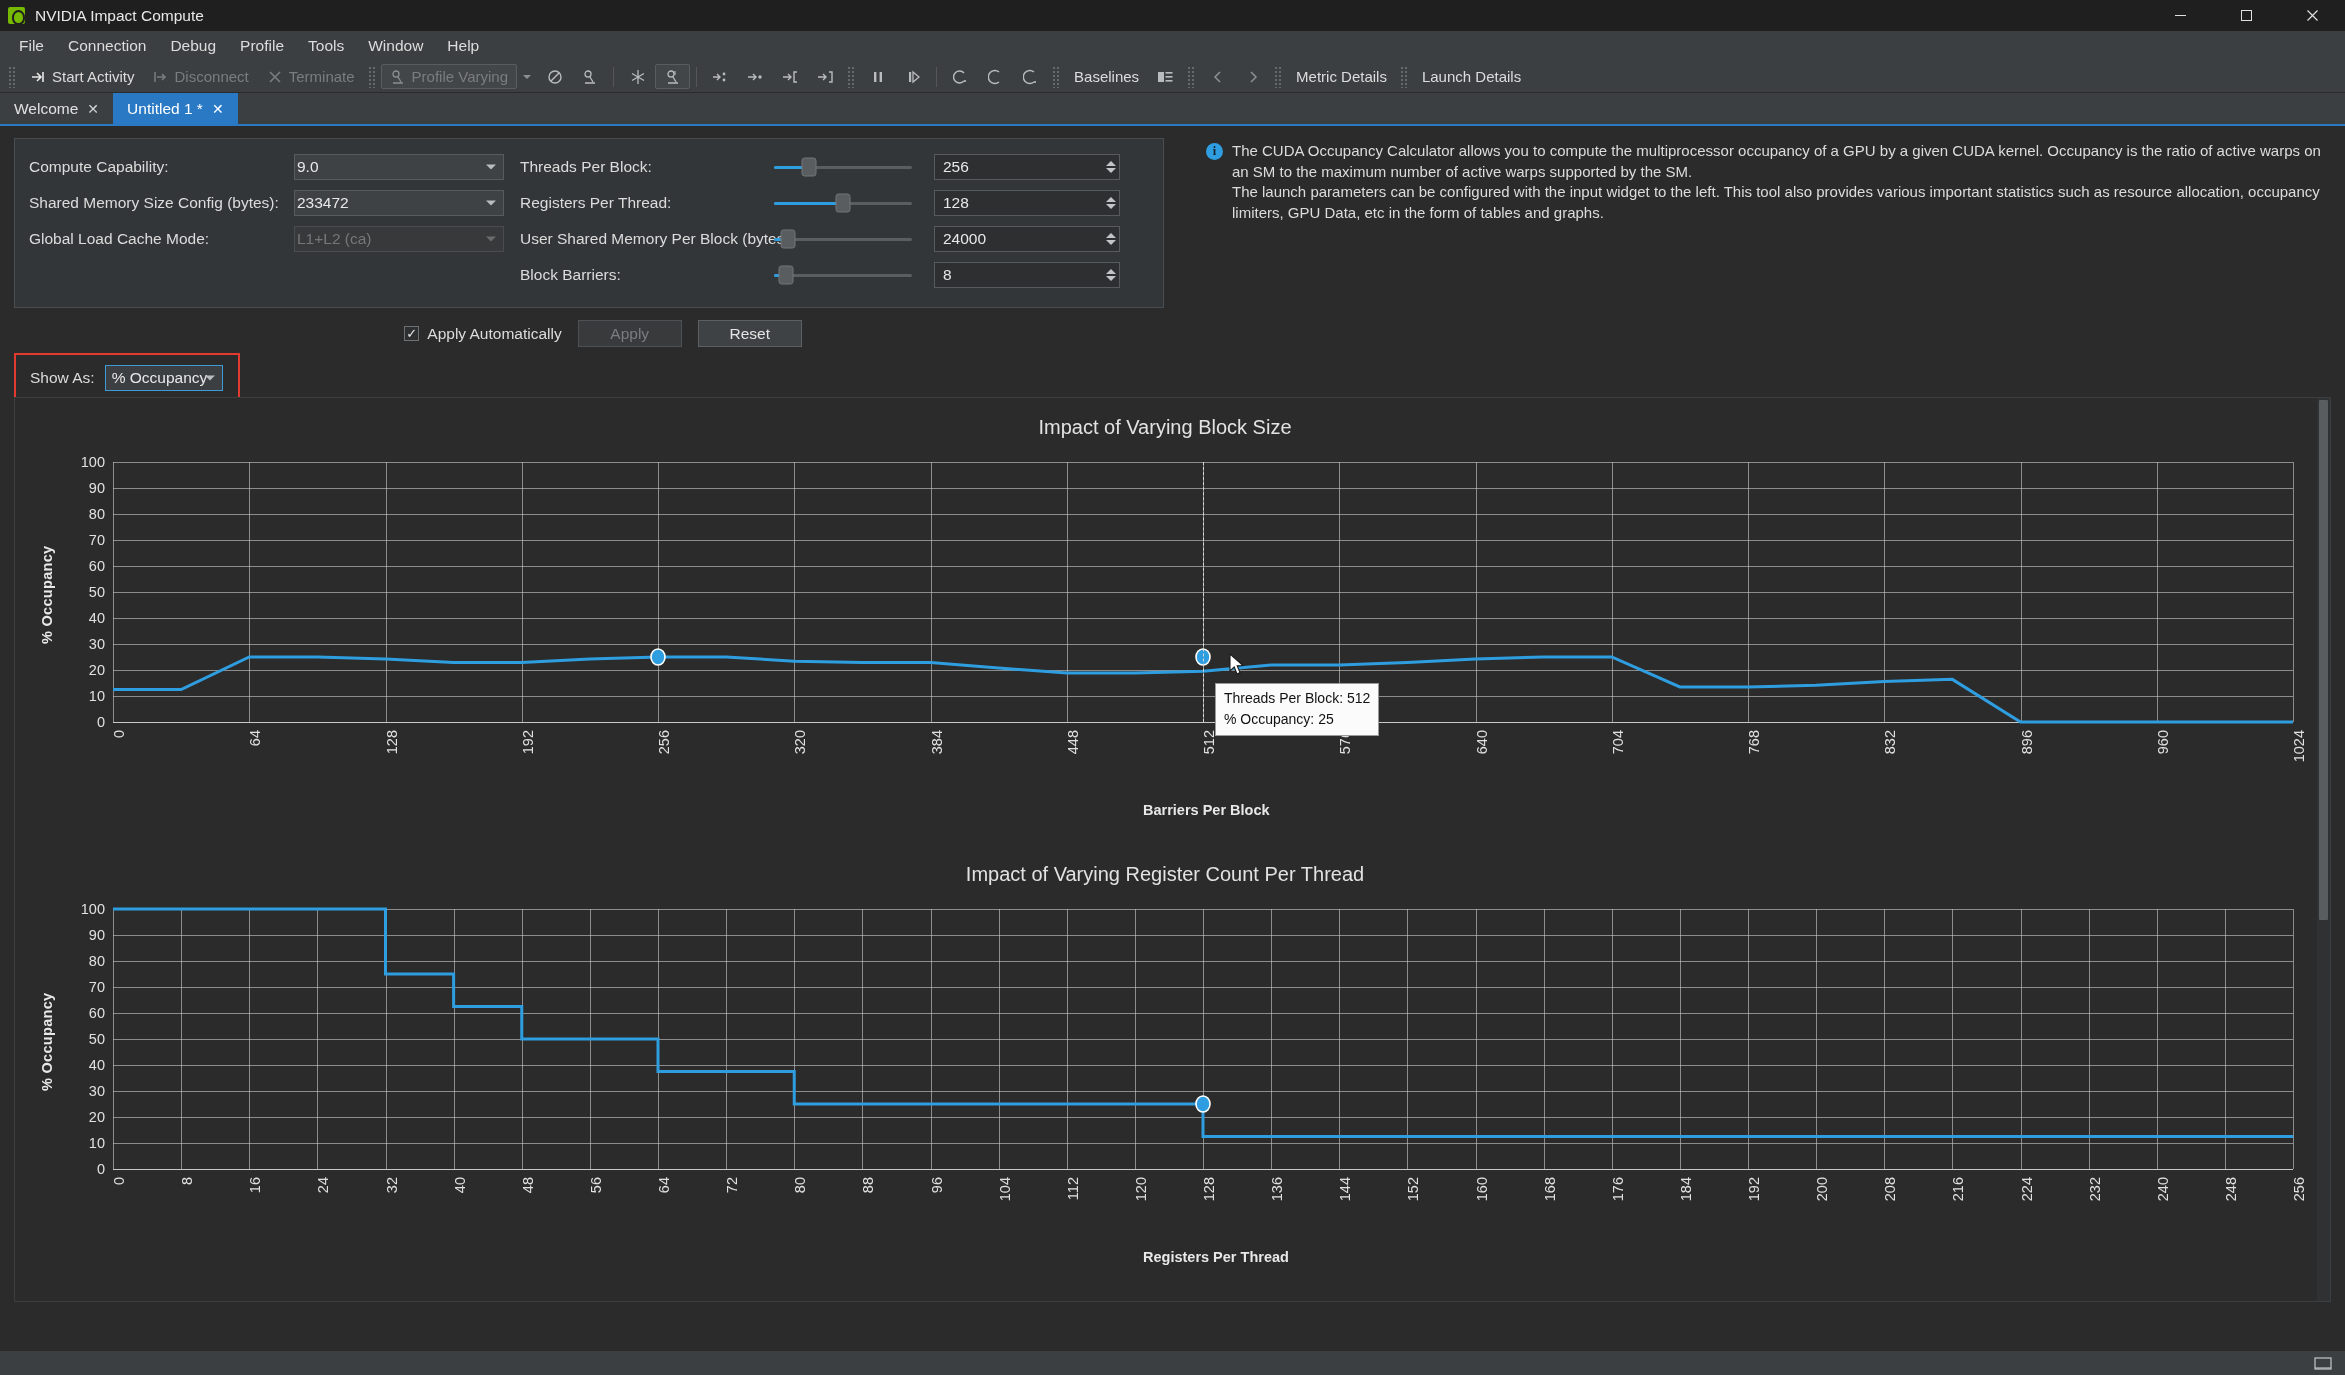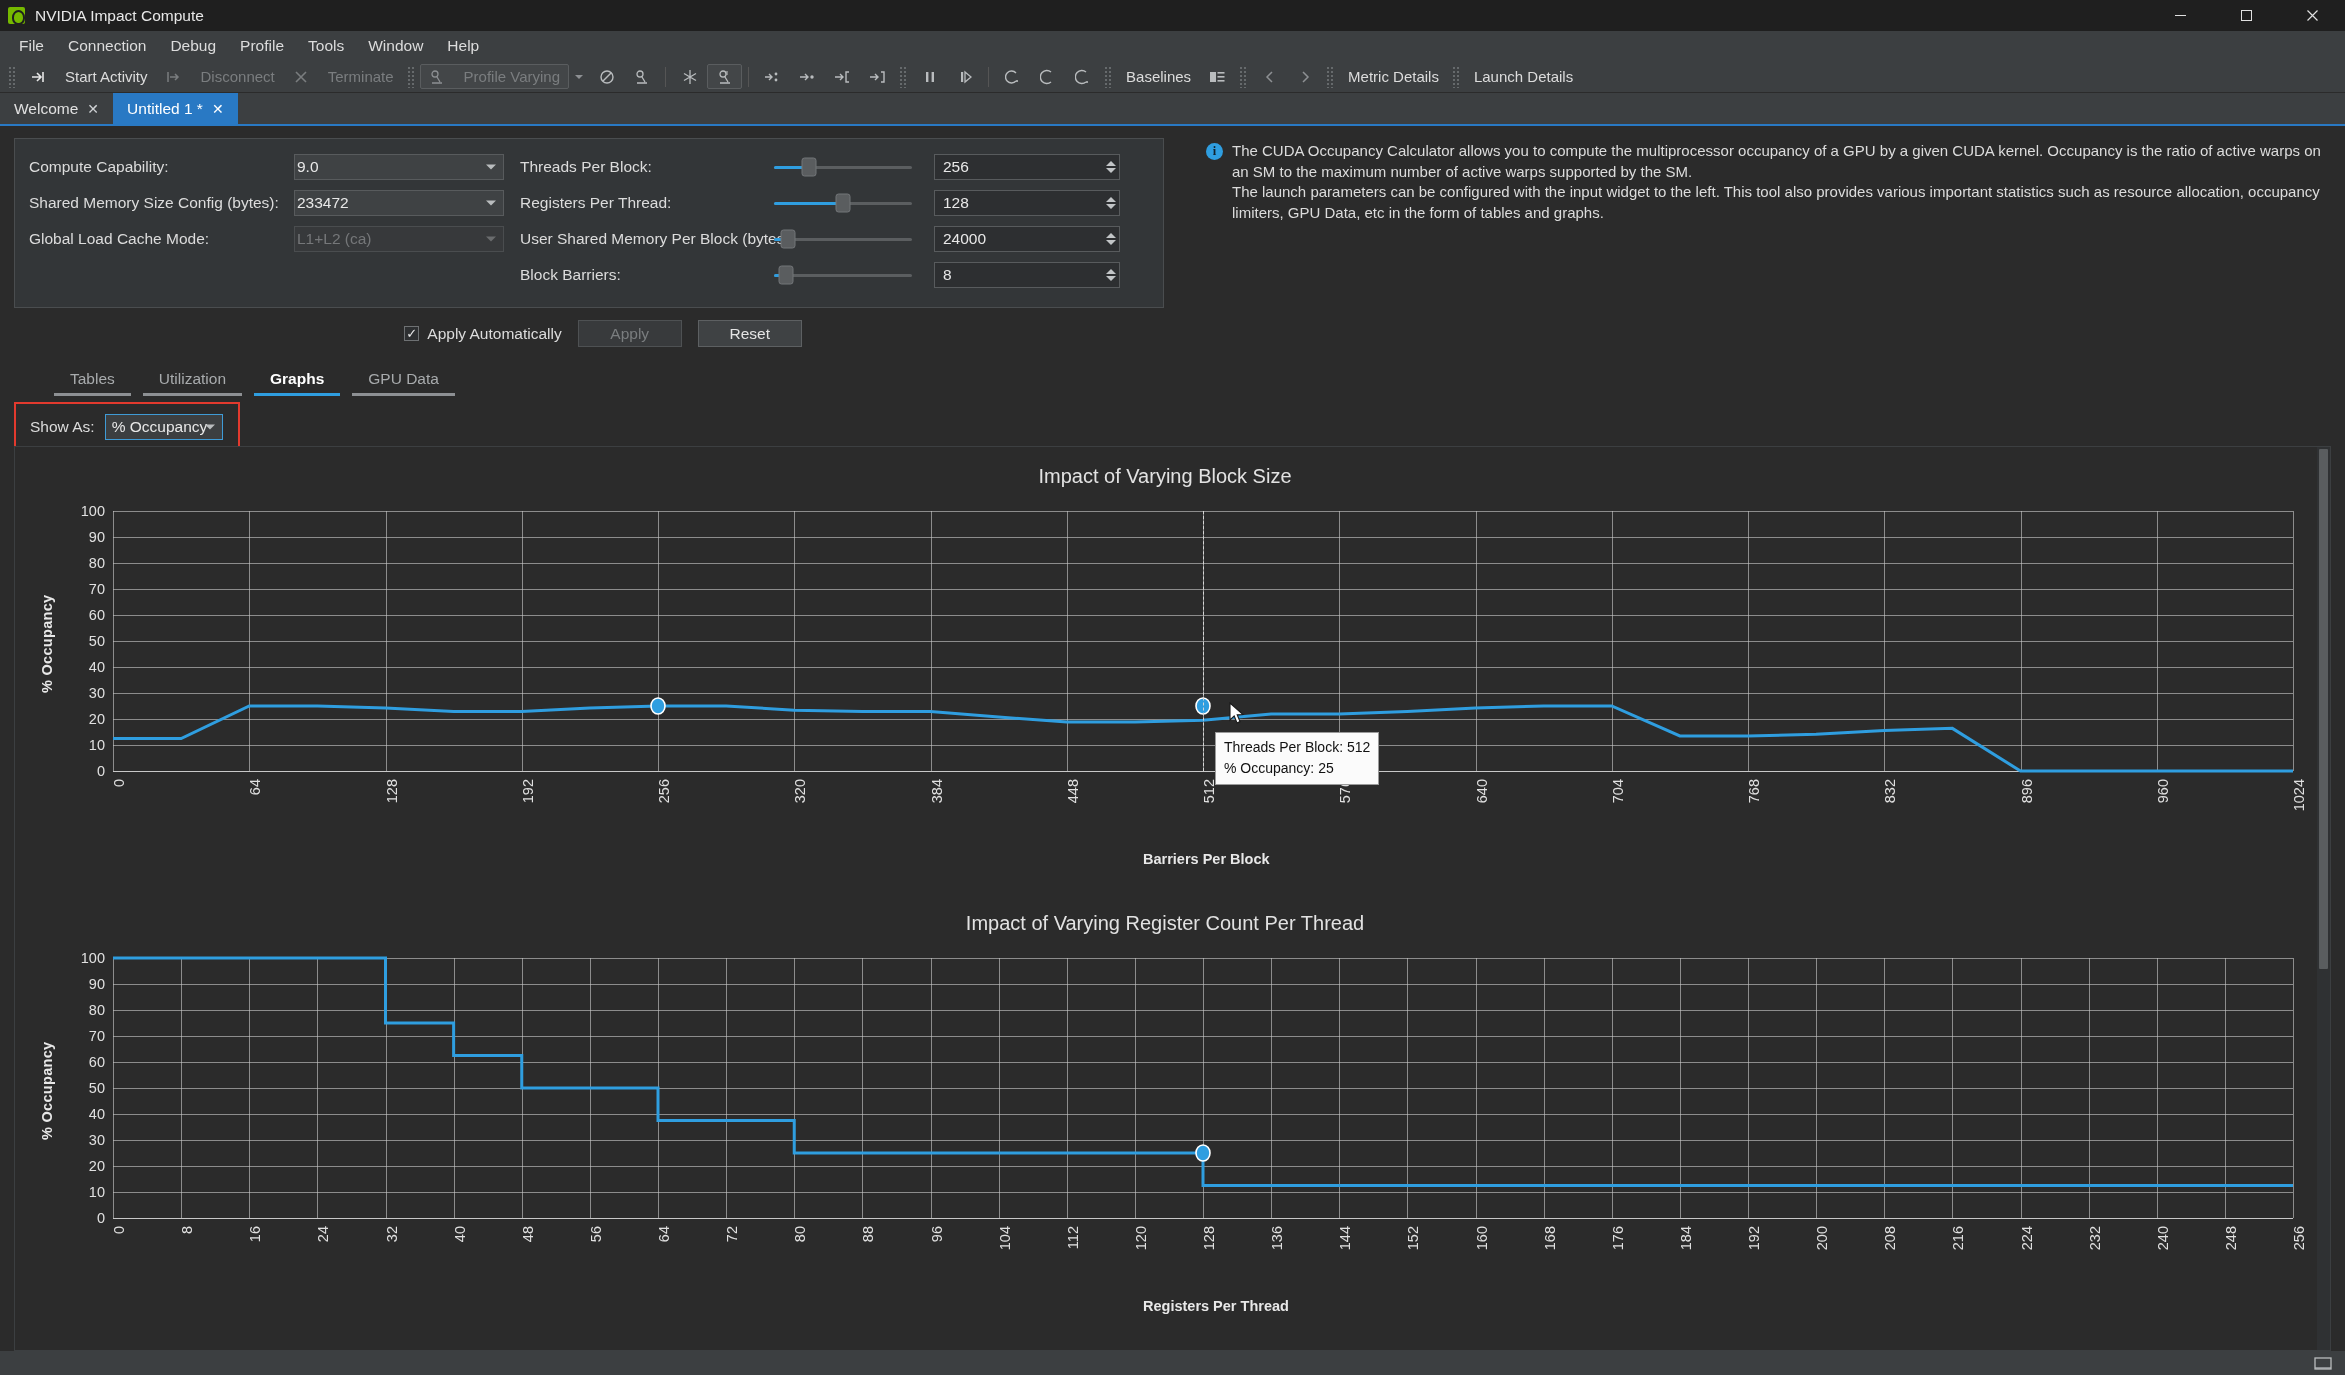--- a/index.html
+++ b/index.html
@@ -18,21 +18,21 @@
   .win-btn{width:66px;height:31px;display:flex;align-items:center;justify-content:center;color:#e0e0e0;font-size:15px;}
   .win-btn svg{display:block;}
   
   .menubar{height:30px;background:#3c3f41;display:flex;align-items:center;padding-left:8px;gap:2px;}
   .menu-item{padding:4px 11px;font-size:15.5px;color:#dcdcdc;white-space:nowrap;}
   
   .toolbar{height:32px;background:#3c3f41;display:flex;align-items:center;padding-left:4px;border-bottom:1px solid #2b2b2b;}
   .grip{width:9px;height:22px;margin:0 4px;
     background-image:radial-gradient(circle, #6d7173 1px, transparent 1.2px);
     background-size:4px 4px;opacity:.85;}
-  .tb-btn{display:flex;align-items:center;gap:18px;padding:3px 8px;font-size:15px;color:#dcdcdc;white-space:nowrap;border:1px solid transparent;border-radius:2px;}
+  .tb-btn{display:flex;align-items:center;gap:5px;padding:3px 8px;font-size:15px;color:#dcdcdc;white-space:nowrap;border:1px solid transparent;border-radius:2px;}
   .tb-btn.disabled{color:#7a7d7f;}
   .tb-btn.framed{border:1px solid #5a5d5f;background:#434648;}
   .tb-ico{width:17px;height:17px;display:inline-flex;align-items:center;justify-content:center;}
   .tb-ico svg{display:block;}
   .tb-sep{width:1px;height:20px;background:#555;margin:0 6px;}
   
   .doctabs{height:33px;background:#3c3f41;display:flex;align-items:stretch;border-bottom:2px solid #2979c4;}
   .doctab{display:flex;align-items:center;gap:9px;padding:0 14px;font-size:15.5px;color:#e0e0e0;}
   .doctab.active{background:#2979c4;color:#fff;}
   .tab-x{font-size:14px;line-height:1;color:#cfd2d4;}
@@ -443,38 +443,20 @@
 
     <div class="infobox">
       <div class="info-ico">i</div>
       <div class="infotext">
         <div>The CUDA Occupancy Calculator allows you to compute the multiprocessor occupancy of a GPU by a given CUDA kernel. Occupancy is the ratio of active warps on an SM to the maximum number of active warps supported by the SM.</div>
         <div>The launch parameters can be configured with the input widget to the left. This tool also provides various important statistics such as resource allocation, occupancy limiters, GPU Data, etc in the form of tables and graphs.</div>
       </div>
     </div>
   </div>
 
-  <div class="innertabs">
-    <div class="itab">
-      <span>Tables</span>
-      <span class="ul"></span>
-    </div>
-    <div class="itab">
-      <span>Utilization</span>
-      <span class="ul"></span>
-    </div>
-    <div class="itab active">
-      <span>Graphs</span>
-      <span class="ul"></span>
-    </div>
-    <div class="itab">
-      <span>GPU Data</span>
-      <span class="ul"></span>
-    </div>
-  </div>
 
   <div class="showas-wrap">
     <div class="redbox"></div>
     <div class="showas">
       <span class="showas-lbl">Show As:</span>
       <span class="showcombo">
         <span>% Occupancy</span>
         <span class="caret"></span>
       </span>
     </div>

